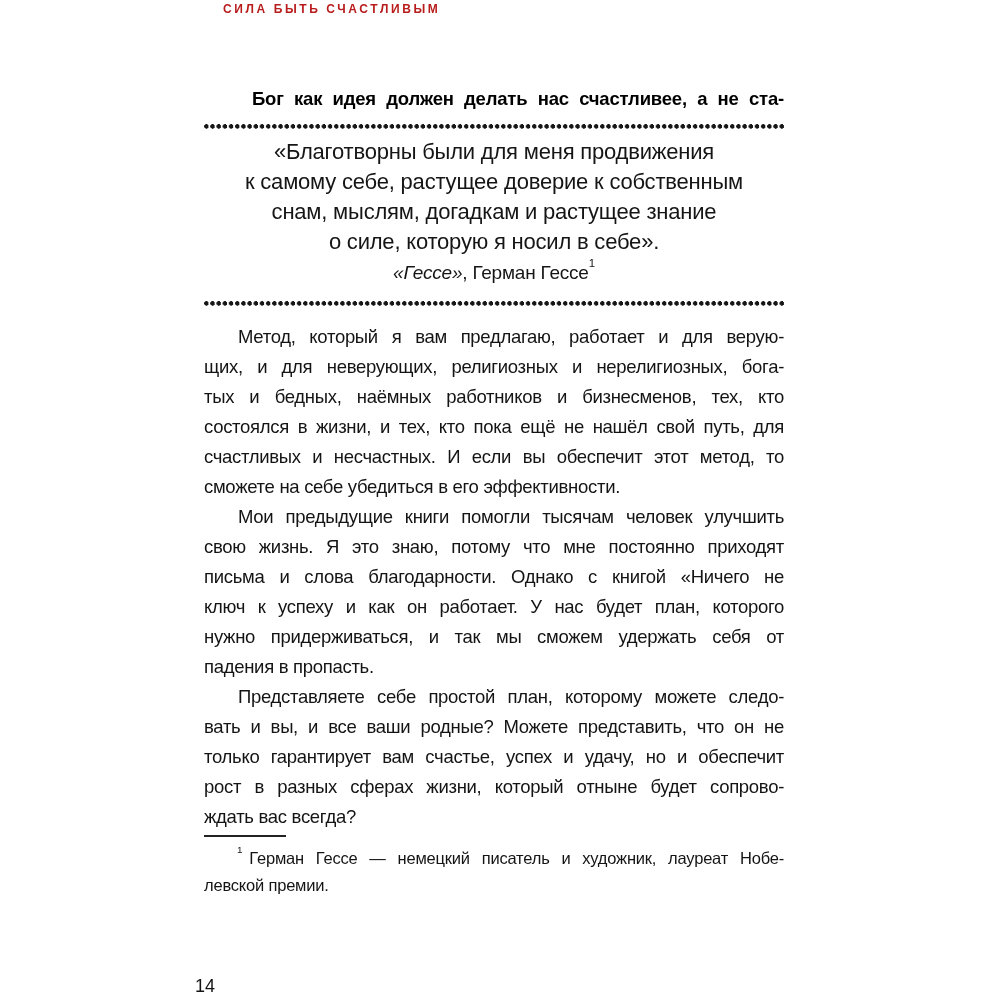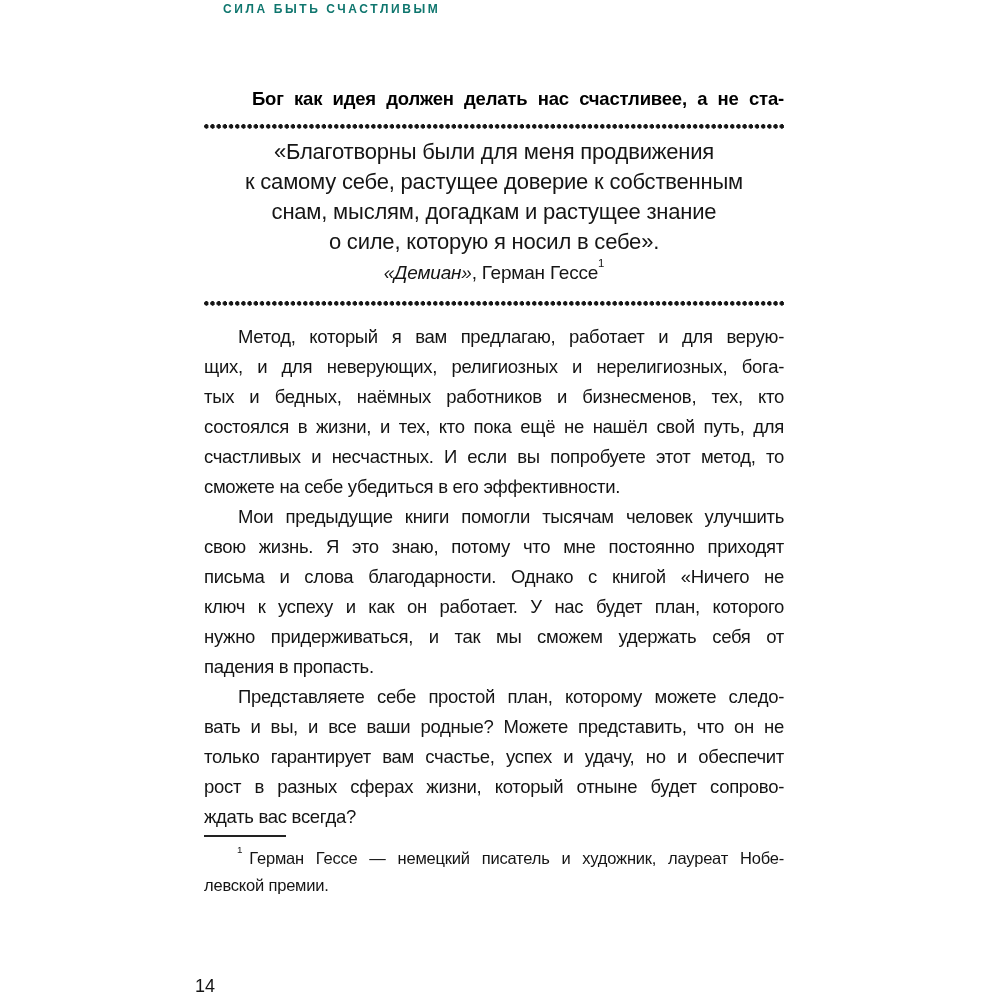--- a/index.html
+++ b/index.html
@@ -7,21 +7,21 @@
     position:relative;
     width:1000px;height:1000px;
     background:#ffffff;
     font-family:"Liberation Sans","DejaVu Sans",sans-serif;
     color:#141414;
     overflow:hidden;
   }
   .running-head{
     position:absolute;left:223px;top:2px;
     font-size:12px;font-weight:700;letter-spacing:2.6px;
-    color:#0f766e;white-space:nowrap;
+    color:#b91c1c;white-space:nowrap;
   }
   .column{
     position:absolute;left:204px;top:0;width:580px;
   }
   
   .heading{margin-top:84px;font-size:18.5px;font-weight:700;line-height:30px;letter-spacing:-0.2px;color:#000;}
   .hline{text-align:justify;text-align-last:justify;}
   .hline.last{text-align-last:left;}
   .hline.first{padding-left:48px;}
   
@@ -66,32 +66,32 @@
     </div>
 
     <div class="dotrule"></div>
 
     <div class="quote">
       <div class="qline">«Благотворны были для меня продвижения</div>
       <div class="qline">к самому себе, растущее доверие к собственным</div>
       <div class="qline">снам, мыслям, догадкам и растущее знание</div>
       <div class="qline">о силе, которую я носил в себе».</div>
       <div class="attribution">
-        <span class="it">«Демиан»</span><span>, Герман Гессе</span><sup>1</sup>
+        <span class="it">«Гессе»</span><span>, Герман Гессе</span><sup>1</sup>
       </div>
     </div>
 
     <div class="dotrule second"></div>
 
     <div class="bodytext">
       <div class="bline first">Метод, который я вам предлагаю, работает и для верую-</div>
       <div class="bline">щих, и для неверующих, религиозных и нерелигиозных, бога-</div>
       <div class="bline">тых и бедных, наёмных работников и бизнесменов, тех, кто</div>
       <div class="bline">состоялся в жизни, и тех, кто пока ещё не нашёл свой путь, для</div>
-      <div class="bline">счастливых и несчастных. И если вы попробуете этот метод, то</div>
+      <div class="bline">счастливых и несчастных. И если вы обеспечит этот метод, то</div>
       <div class="bline last">сможете на себе убедиться в его эффективности.</div>
 
       <div class="bline first">Мои предыдущие книги помогли тысячам человек улучшить</div>
       <div class="bline">свою жизнь. Я это знаю, потому что мне постоянно приходят</div>
       <div class="bline">письма и слова благодарности. Однако с книгой «Ничего не</div>
       <div class="bline">ключ к успеху и как он работает. У нас будет план, которого</div>
       <div class="bline">нужно придерживаться, и так мы сможем удержать себя от</div>
       <div class="bline last">падения в пропасть.</div>
 
       <div class="bline first">Представляете себе простой план, которому можете следо-</div>

